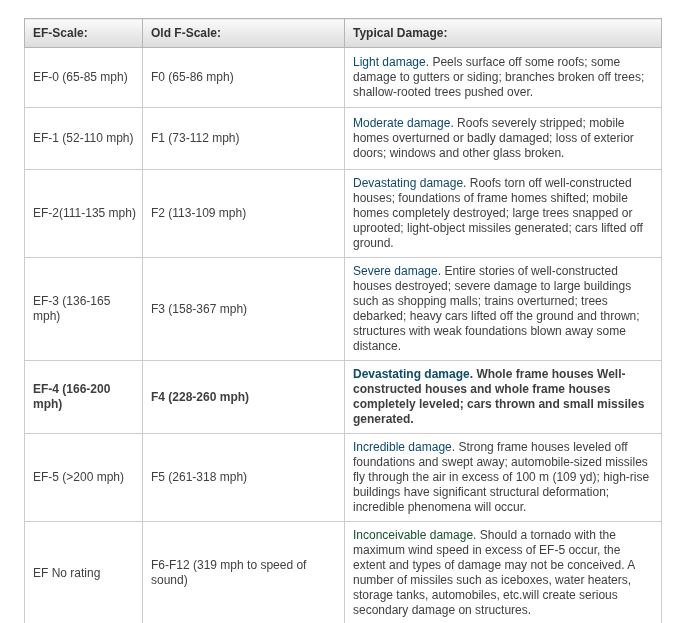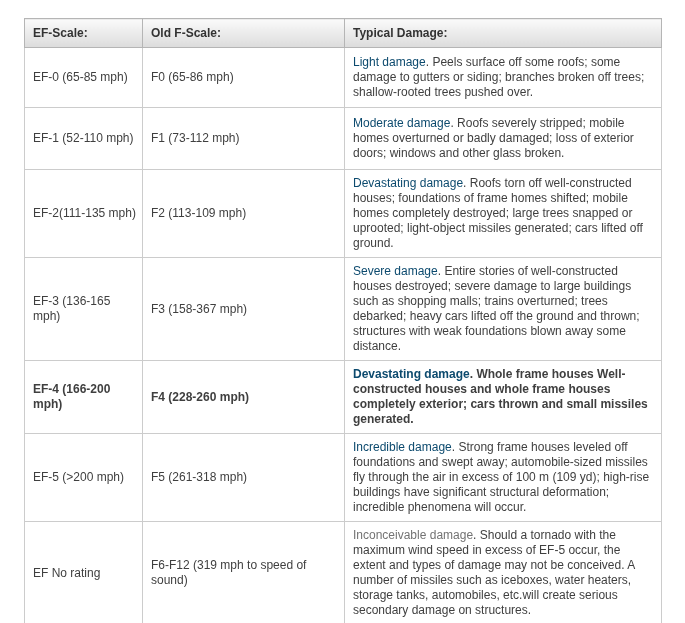--- a/index.html
+++ b/index.html
@@ -47,21 +47,21 @@
   tbody tr:nth-child(3) { height: 68px; }
   tbody tr:nth-child(4) { height: 83px; }
   tbody tr:nth-child(5) { height: 54px; font-weight: bold; }
   tbody tr:nth-child(6) { height: 86px; }
   tbody tr:nth-child(7) { height: 87px; }
   .lead-link {
     color: #0c4a6e;
     cursor: pointer;
   }
   .lead-plain {
-    color: #737373;
+    color: #14532d;
   }
   .source {
     margin-top: 7px;
     font-size: 17px;
     color: #1414ee;
     white-space: nowrap;
     cursor: pointer;
   }
 </style>
 </head>
@@ -99,21 +99,21 @@
         <td><span class="lead-link">Devastating damage</span><span>. Roofs torn off well-constructed houses; foundations of frame homes shifted; mobile homes completely destroyed; large trees snapped or uprooted; light-object missiles generated; cars lifted off ground.</span></td>
       </tr>
       <tr>
         <td>EF-3 (136-165 mph)</td>
         <td>F3 (158-367 mph)</td>
         <td><span class="lead-link">Severe damage</span><span>. Entire stories of well-constructed houses destroyed; severe damage to large buildings such as shopping malls; trains overturned; trees debarked; heavy cars lifted off the ground and thrown; structures with weak foundations blown away some distance.</span></td>
       </tr>
       <tr>
         <td>EF-4 (166-200 mph)</td>
         <td>F4 (228-260 mph)</td>
-        <td><span class="lead-link">Devastating damage</span><span>. Whole frame houses Well-constructed houses and whole frame houses completely exterior; cars thrown and small missiles generated.</span></td>
+        <td><span class="lead-link">Devastating damage</span><span>. Whole frame houses Well-constructed houses and whole frame houses completely leveled; cars thrown and small missiles generated.</span></td>
       </tr>
       <tr>
         <td>EF-5 (&gt;200 mph)</td>
         <td>F5 (261-318 mph)</td>
         <td><span class="lead-link">Incredible damage</span><span>. Strong frame houses leveled off foundations and swept away; automobile-sized missiles fly through the air in excess of 100 m (109 yd); high-rise buildings have significant structural deformation; incredible phenomena will occur.</span></td>
       </tr>
       <tr>
         <td>EF No rating</td>
         <td>F6-F12 (319 mph to speed of sound)</td>
         <td><span class="lead-plain">Inconceivable damage</span><span>. Should a tornado with the maximum wind speed in excess of EF-5 occur, the extent and types of damage may not be conceived. A number of missiles such as iceboxes, water heaters, storage tanks, automobiles, etc.will create serious secondary damage on structures.</span></td>

